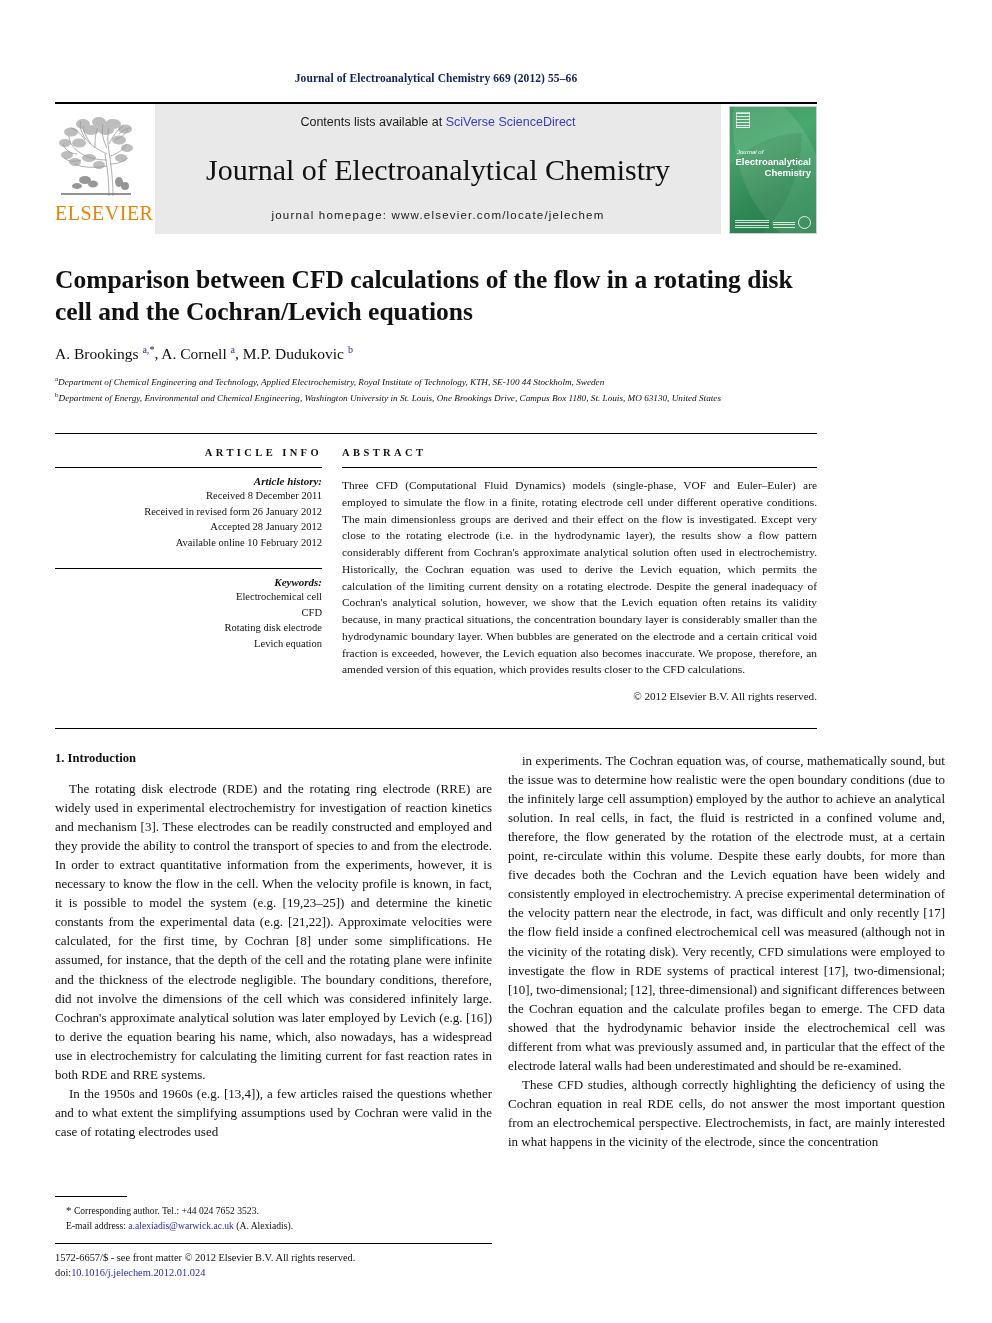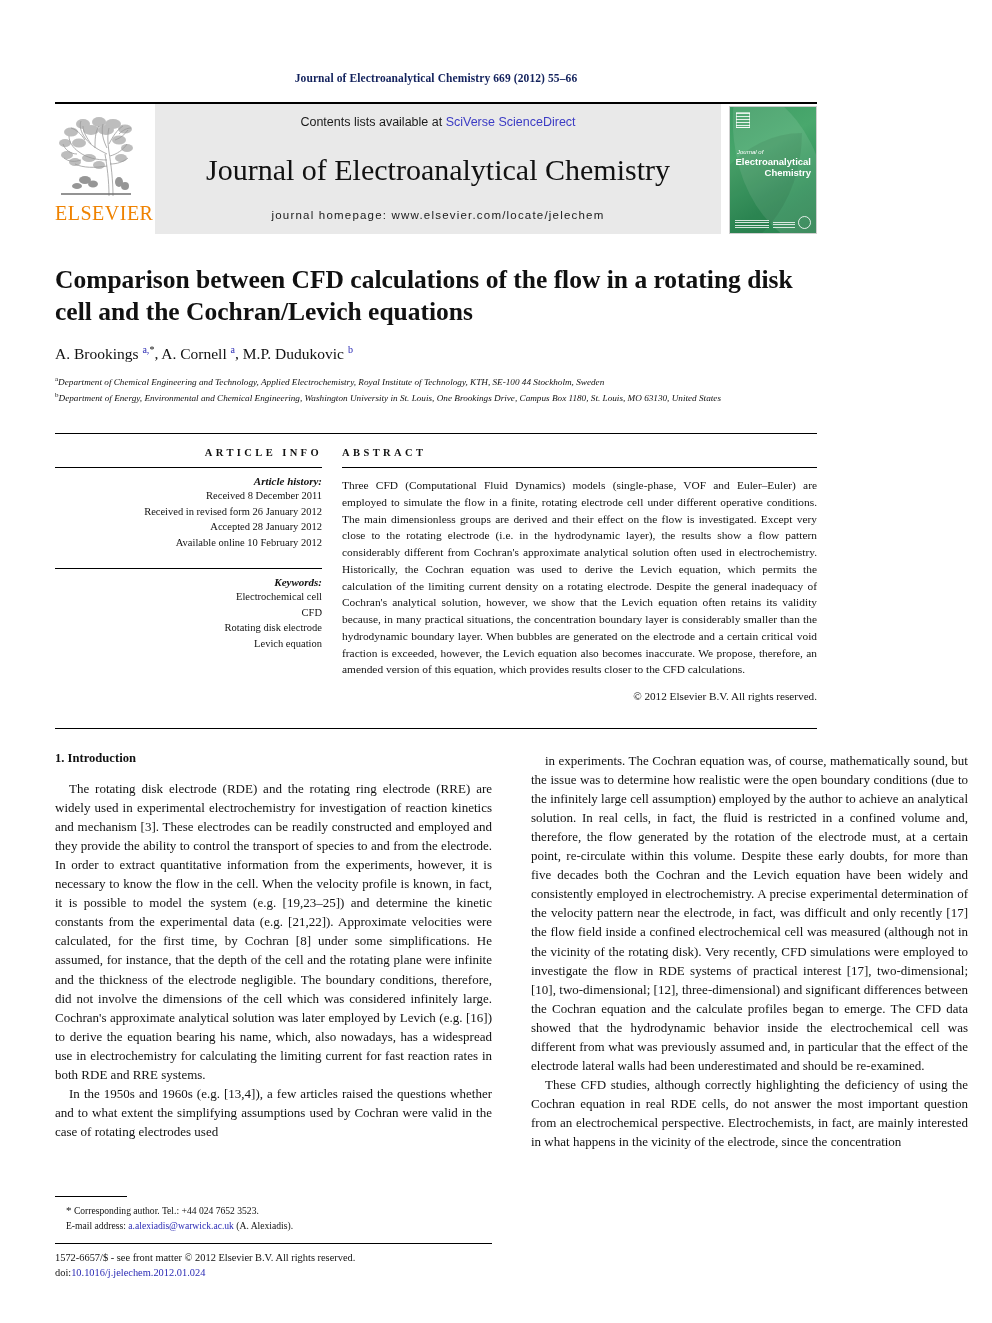--- a/index.html
+++ b/index.html
@@ -215,21 +215,21 @@
     margin-top:12px;
     color:#111;
   }
 
   
   .body-wrap {
     margin: 26px 55px 0 55px;
     border-top: 1.6px solid #000;
     padding-top: 22px;
     display:flex;
-    gap: 39px;
+    gap: 16px;
     height: 505px;
   }
   .bodycol { width:437px; flex:0 0 437px; position:relative; }
   h2.section-head {
     font-family:"Liberation Serif", serif;
     font-weight:bold;
     font-size:12.6px;
     margin:0 0 13px 0;
     color:#111;
   }

